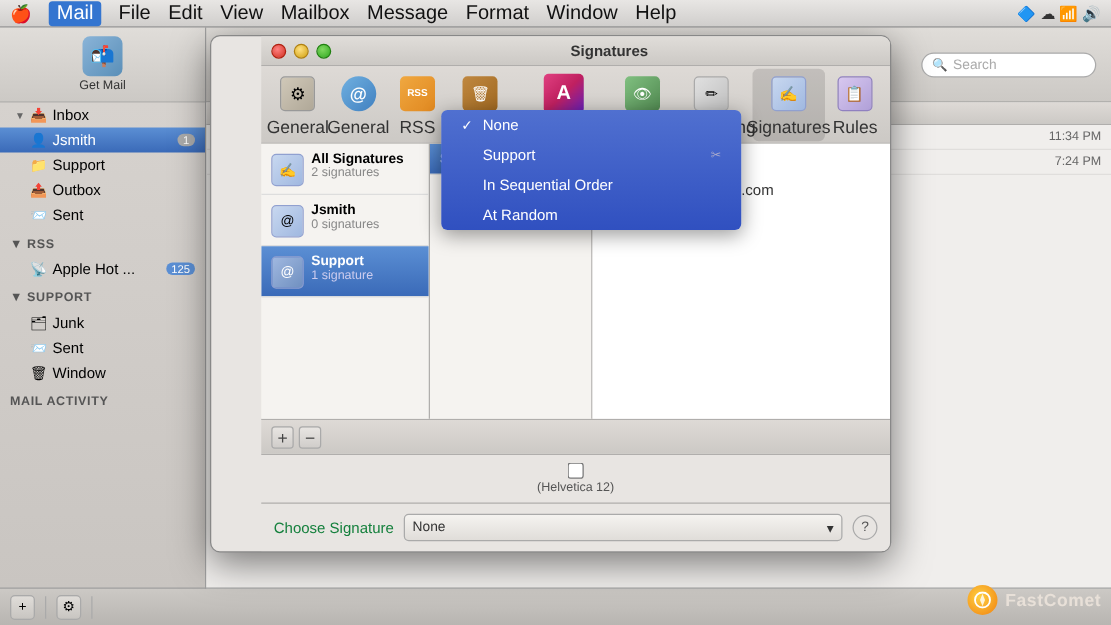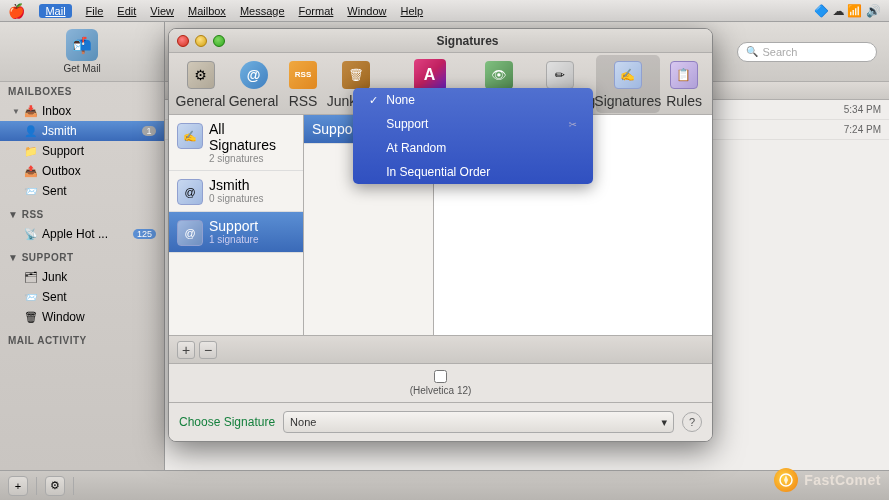--- a/index.html
+++ b/index.html
@@ -31,24 +31,23 @@
       align-items: center;
       padding: 0 8px;
       gap: 14px;
       z-index: 100;
     }
     .menubar-apple {
       font-size: 14px;
       color: #333;
     }
     .menubar-item {
-      font-size: 11px;
+      font-size: 16px;
       color: #111;
       font-weight: 500;
-      text-decoration: underline;
     }
     .menubar-item.active {
       background: #3475d0;
       color: white;
       padding: 1px 6px;
       border-radius: 3px;
     }
 
     
     .mail-window {
@@ -197,20 +196,21 @@
     .signatures-window {
       position: absolute;
       top: 28px; left: 168px;
       width: 545px;
       background: #e8e5e2;
       border-radius: 8px;
       box-shadow: 0 8px 30px rgba(0,0,0,0.5);
       border: 1px solid #888;
       overflow: hidden;
       z-index: 50;
+      padding-left: 40px;
     }
 
     .window-titlebar {
       height: 24px;
       background: linear-gradient(to bottom, #e0ddd9, #ccc9c5);
       border-bottom: 1px solid #b0aeac;
       display: flex;
       align-items: center;
       padding: 0 8px;
       gap: 6px;
@@ -363,21 +363,21 @@
       width: 26px; height: 26px;
       background: linear-gradient(135deg, #c8d8f0, #a0b8e0);
       border-radius: 4px;
       border: 1px solid #90a0d0;
       display: flex; align-items: center; justify-content: center;
       font-size: 11px;
       flex-shrink: 0;
       margin-top: 2px;
     }
     .sig-list-text { }
-    .sig-list-name { font-size: 14px; font-weight: normal; }
+    .sig-list-name { font-size: 11px; font-weight: bold; }
     .sig-list-count { font-size: 10px; color: #888; }
     .sig-list-item.selected .sig-list-count { color: #cce; }
 
     .sig-middle-panel {
       width: 130px;
       border-right: 1px solid #b0aeac;
       background: #f5f3f0;
       overflow-y: auto;
     }
     .sig-middle-item {
@@ -566,21 +566,20 @@
 </div>
 
 <div class="mail-window">
   <div class="mail-toolbar">
     <div class="get-mail-btn">
       <div class="get-mail-icon">📬</div>
       <span class="get-mail-label">Get Mail</span>
     </div>
   </div>
 
-  <div class="sidebar-section-header">MAILBOXES</div>
   <div class="sidebar-item" style="padding-left:12px;">
     <span class="sidebar-triangle">▼</span>
     <span class="sidebar-icon">📥</span>
     <span class="sidebar-label">Inbox</span>
   </div>
   <div class="sidebar-item selected" style="padding-left:24px;">
     <span class="sidebar-icon">👤</span>
     <span class="sidebar-label">Jsmith</span>
     <span class="sidebar-badge">1</span>
   </div>
@@ -627,21 +626,21 @@
     <span style="color:#aaa;">Search</span>
   </div>
 </div>
 
 <div class="mail-list">
   <div class="mail-list-header">
     <span>Received</span>
   </div>
   <div class="mail-row">
     <span class="mail-sender"></span>
-    <span class="mail-time">5:34 PM</span>
+    <span class="mail-time">11:34 PM</span>
   </div>
   <div class="mail-row">
     <span class="mail-sender"></span>
     <span class="mail-time">7:24 PM</span>
   </div>
 </div>
 
 <div class="dock-bar">
   <div class="dock-btn">+</div>
   <div class="dock-separator"></div>
@@ -782,25 +781,25 @@
     <span class="check-mark">✓</span>
     <span>None</span>
   </div>
   <div class="dropdown-item">
     <span class="check-mark" style="visibility:hidden;">✓</span>
     <span>Support</span>
     <span style="margin-left:auto; font-size:10px; color:#aac;">✂</span>
   </div>
   <div class="dropdown-item">
     <span class="check-mark" style="visibility:hidden;">✓</span>
-    <span>At Random</span>
+    <span>In Sequential Order</span>
   </div>
   <div class="dropdown-item">
     <span class="check-mark" style="visibility:hidden;">✓</span>
-    <span>In Sequential Order</span>
+    <span>At Random</span>
   </div>
 </div>
 
 <div class="cursor-indicator">↗</div>
 
 <div class="fastcomet-watermark">
   <div class="fc-logo">
     <svg width="14" height="14" viewBox="0 0 14 14">
       <circle cx="7" cy="7" r="6" fill="none" stroke="white" stroke-width="1.5"></circle>
       <path d="M7 2 L9 7 L7 12 L5 7 Z" fill="white" opacity="0.8"></path>

